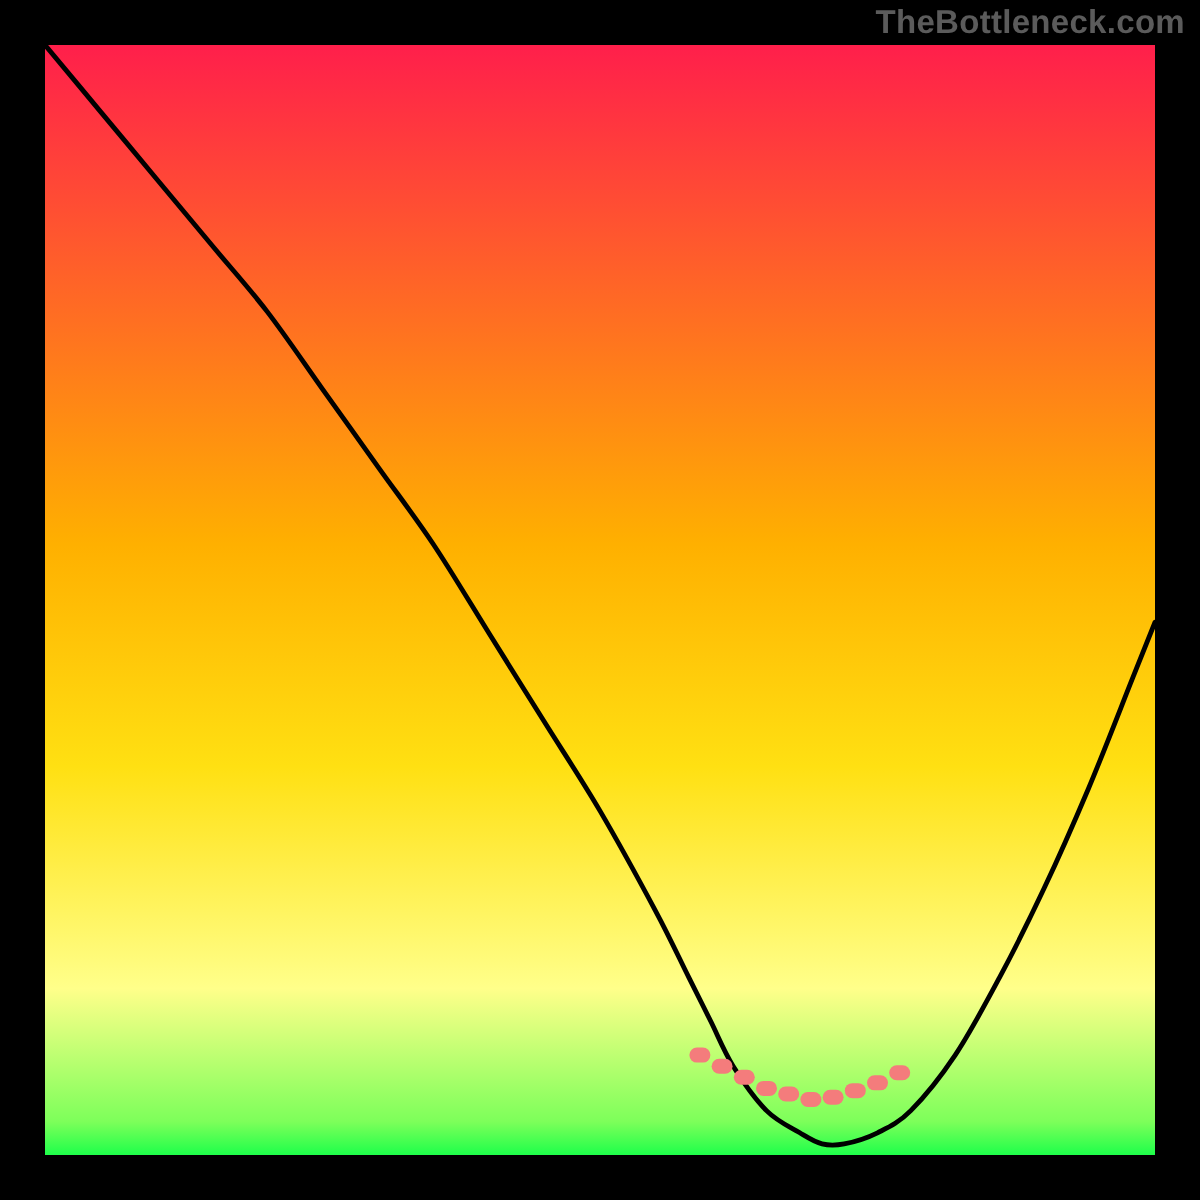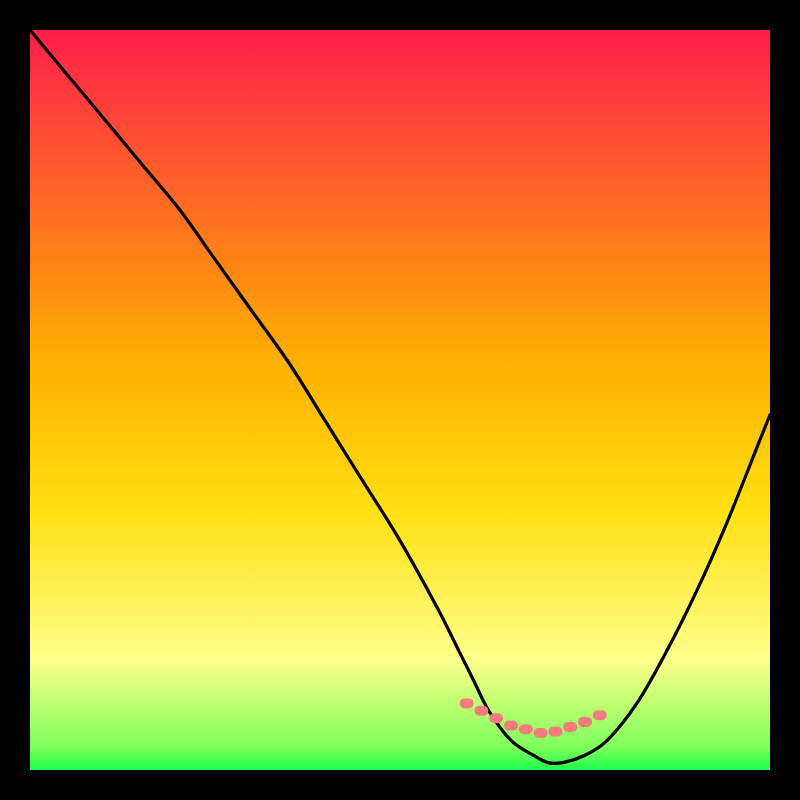--- a/index.html
+++ b/index.html
@@ -37,20 +37,21 @@
   svg {
     display: block;
     width: 740px;
     height: 740px;
   }
 </style>
 </head>
 <body>
 
 <div class="frame">
+  <div class="watermark">TheBottleneck.com</div>
 
   <div class="plot">
     <svg viewBox="0 0 740 740">
       <defs>
         <linearGradient id="heat" x1="0" y1="0" x2="0" y2="1">
           <stop id="g0" offset="0%" stop-color="#ff1f4b"></stop>
           <stop id="g1" offset="45%" stop-color="#ffb000"></stop>
           <stop id="g2" offset="65%" stop-color="#ffe012"></stop>
           <stop id="g3" offset="85%" stop-color="#ffff8a"></stop>
           <stop id="g4" offset="97%" stop-color="#7dff5a"></stop>

